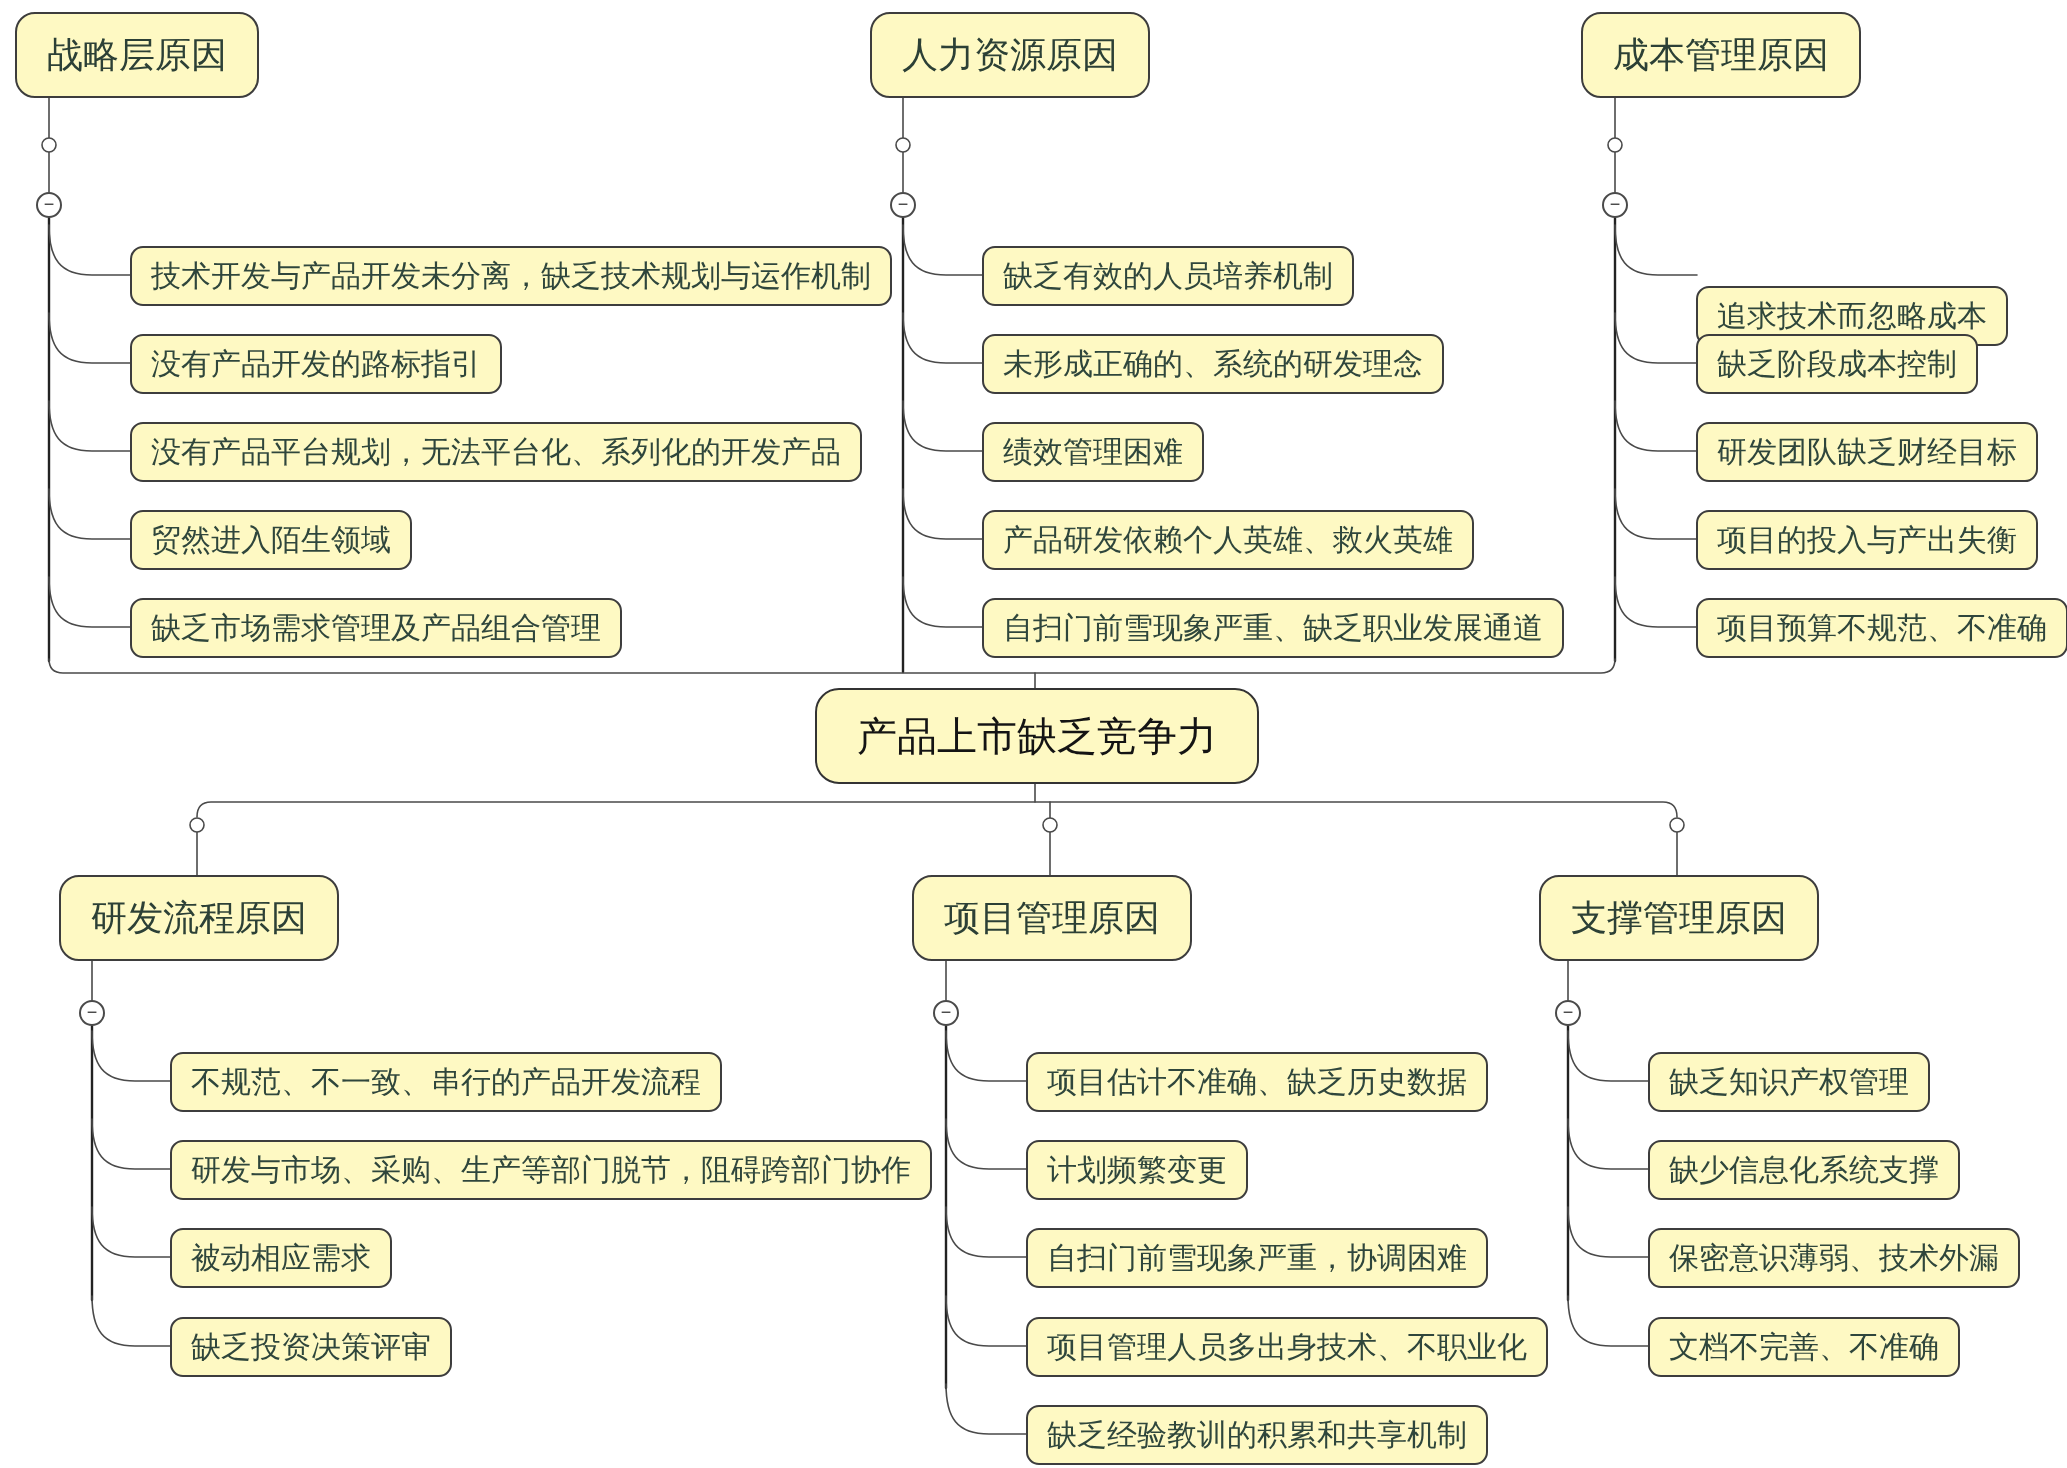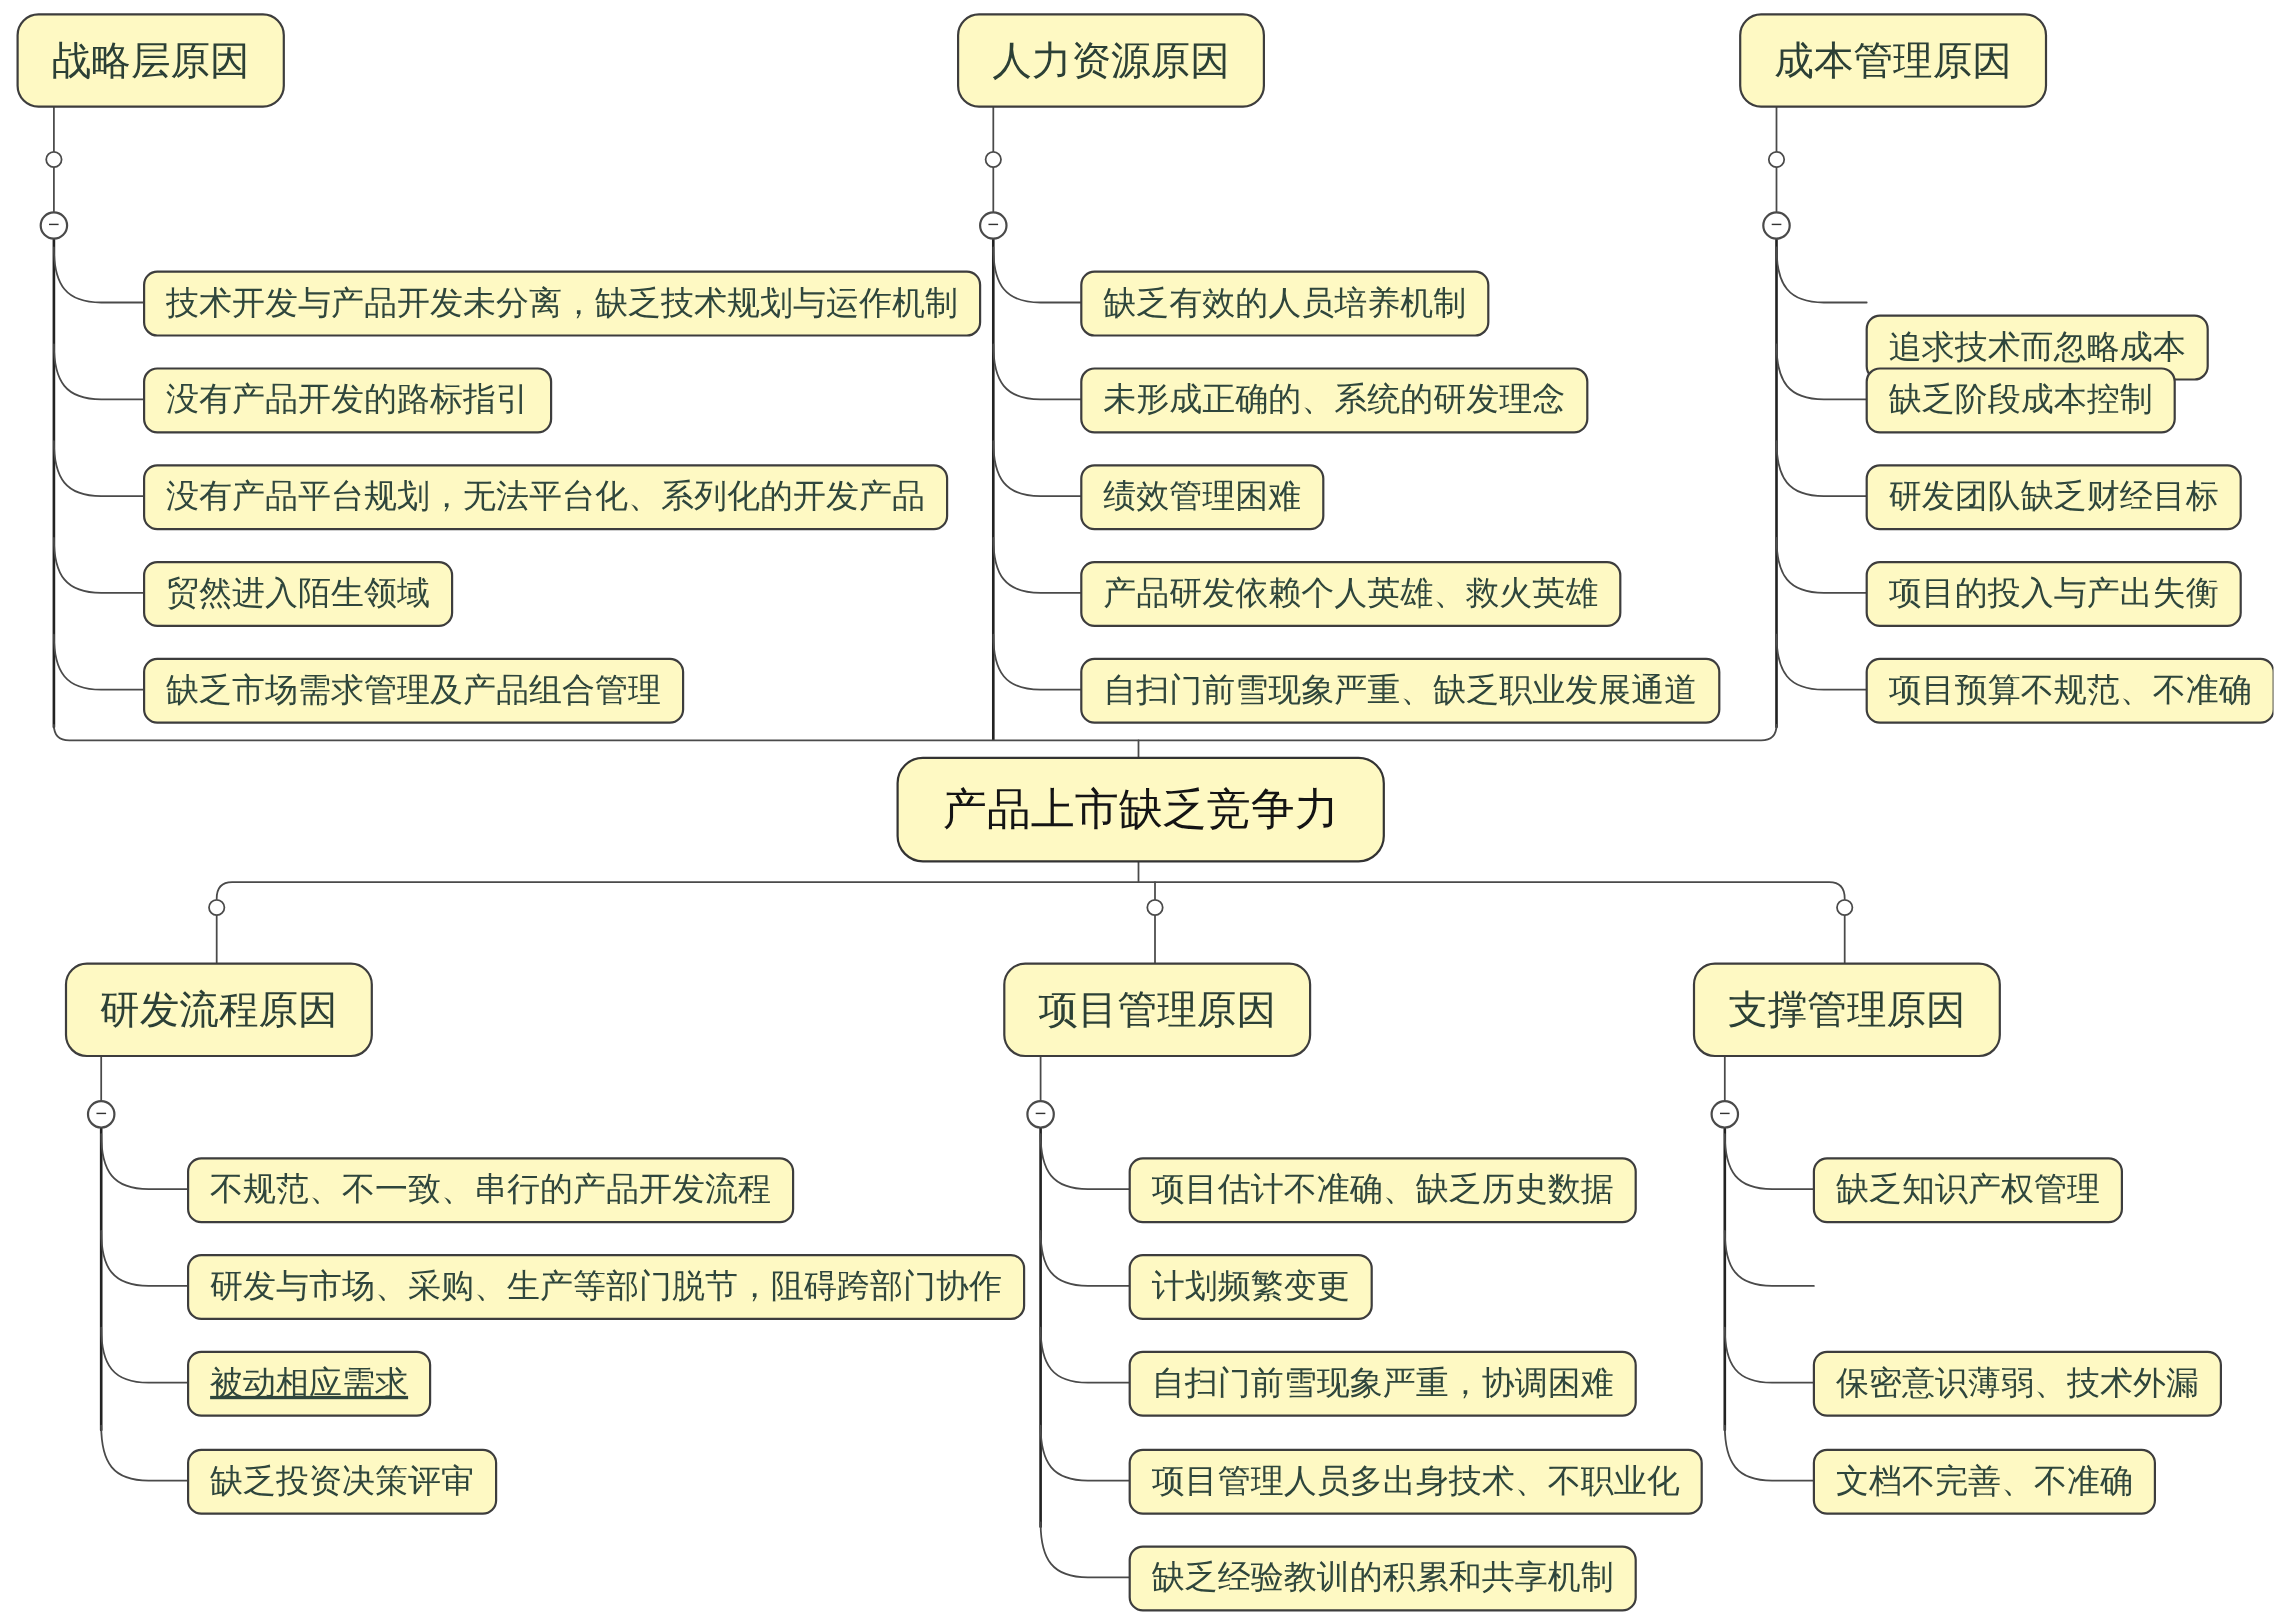--- a/index.html
+++ b/index.html
@@ -170,26 +170,27 @@
   <div class="node item" style="left:982px;top:598px;">自扫门前雪现象严重、缺乏职业发展通道</div>
 
   <div class="node item" style="left:1696px;top:246px;margin-top:40px;">追求技术而忽略成本</div>
   <div class="node item" style="left:1696px;top:334px;">缺乏阶段成本控制</div>
   <div class="node item" style="left:1696px;top:422px;">研发团队缺乏财经目标</div>
   <div class="node item" style="left:1696px;top:510px;">项目的投入与产出失衡</div>
   <div class="node item" style="left:1696px;top:598px;">项目预算不规范、不准确</div>
 
   <div class="node item" style="left:170px;top:1052px;">不规范、不一致、串行的产品开发流程</div>
   <div class="node item" style="left:170px;top:1140px;">研发与市场、采购、生产等部门脱节，阻碍跨部门协作</div>
-  <div class="node item" style="left:170px;top:1228px;text-decoration:underline;">被动相应需求</div>
+  <div class="node item" style="left:170px;top:1228px;">被动相应需求</div>
   <div class="node item" style="left:170px;top:1317px;">缺乏投资决策评审</div>
 
   <div class="node item" style="left:1026px;top:1052px;">项目估计不准确、缺乏历史数据</div>
   <div class="node item" style="left:1026px;top:1140px;">计划频繁变更</div>
   <div class="node item" style="left:1026px;top:1228px;">自扫门前雪现象严重，协调困难</div>
   <div class="node item" style="left:1026px;top:1317px;">项目管理人员多出身技术、不职业化</div>
   <div class="node item" style="left:1026px;top:1405px;">缺乏经验教训的积累和共享机制</div>
 
   <div class="node item" style="left:1648px;top:1052px;">缺乏知识产权管理</div>
+  <div class="node item" style="left:1648px;top:1140px;">缺少信息化系统支撑</div>
   <div class="node item" style="left:1648px;top:1228px;">保密意识薄弱、技术外漏</div>
   <div class="node item" style="left:1648px;top:1317px;">文档不完善、不准确</div>
 
 </div>
 
 </body></html>

